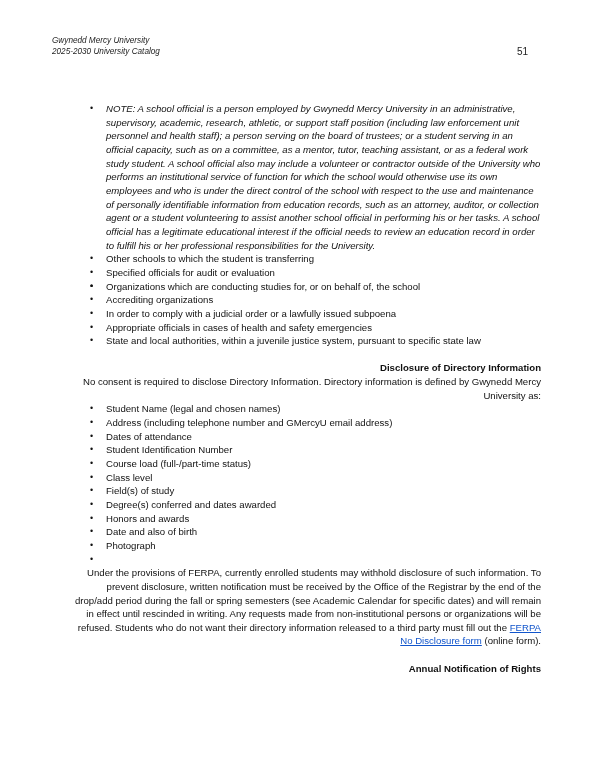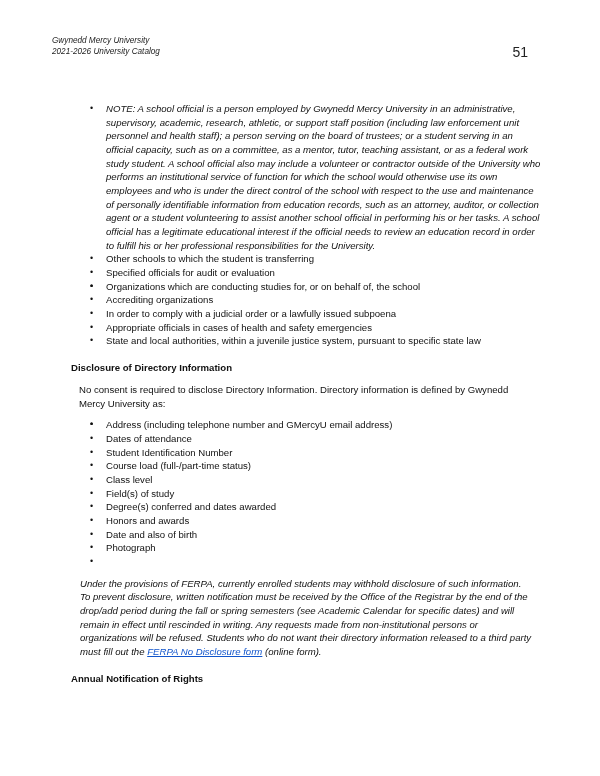--- a/index.html
+++ b/index.html
@@ -6,44 +6,44 @@
   body {
     width: 600px; height: 776px; position: relative; overflow: hidden;
     font-family: "Liberation Sans", sans-serif; color: #111;
     font-size: 9.6px;
   }
   .page-header {
     position: absolute; left: 52px; top: 36px; width: 476px;
     font-style: italic; font-size: 8.2px; line-height: 10.5px; color: #222;
   }
   .page-number {
-    position: absolute; right: 0; top: 10.5px; font-style: normal; font-size: 14px;
+    position: absolute; right: 0; top: 10.5px; font-style: normal; font-size: 10px;
   }
   .content {
     position: absolute; left: 71px; top: 70px; width: 470px;
     line-height: 13.65px;
   }
   ul.blist { list-style: none; margin: 0; padding: 0; }
   ul.blist li { position: relative; padding-left: 35px; }
   ul.blist li .bullet {
     position: absolute; left: 19px; top: 0; font-size: 9px;
   }
   .note { font-style: italic; display: block; margin-top: 32px; }
-  .heading { font-weight: bold; margin-top: 13.6px; }
-  .para { margin: 8px; }
-  .para-indent { padding-left: 1px; font-style: italic; }
+  .heading { font-weight: bold; margin-top: 13.6px; text-align: right; }
+  .para { margin: 0; text-align: right; }
+  .para-indent { padding-left: 1px; }
   .spacer { height: 13.6px; }
   a.link { color: #1155cc; text-decoration: underline; }
 </style>
 </head>
 <body>
 
 <div class="page-header">
   <div>Gwynedd Mercy University</div>
-  <div>2021-2026 University Catalog</div>
+  <div>2025-2030 University Catalog</div>
   <div class="page-number">51</div>
 </div>
 
 <div class="content">
   <ul class="blist">
     <li>
       <span class="bullet">•</span>
       <span class="note">NOTE: A school official is a person employed by Gwynedd Mercy University in an administrative, supervisory, academic, research, athletic, or support staff position (including law enforcement unit personnel and health staff); a person serving on the board of trustees; or a student serving in an official capacity, such as on a committee, as a mentor, tutor, teaching assistant, or as a federal work study student. A school official also may include a volunteer or contractor outside of the University who performs an institutional service of function for which the school would otherwise use its own employees and who is under the direct control of the school with respect to the use and maintenance of personally identifiable information from education records, such as an attorney, auditor, or collection agent or a student volunteering to assist another school official in performing his or her tasks. A school official has a legitimate educational interest if the official needs to review an education record in order to fulfill his or her professional responsibilities for the University.</span>
     </li>
     <li><span class="bullet">•</span><span>Other schools to which the student is transferring</span></li>
@@ -53,21 +53,21 @@
     <li><span class="bullet">•</span><span>Accrediting organizations</span></li>
     <li><span class="bullet">•</span><span>In order to comply with a judicial order or a lawfully issued subpoena</span></li>
     <li><span class="bullet">•</span><span>Appropriate officials in cases of health and safety emergencies</span></li>
     <li><span class="bullet">•</span><span>State and local authorities, within a juvenile justice system, pursuant to specific state law</span></li>
   </ul>
 
   <div class="heading">Disclosure of Directory Information</div>
   <p class="para">No consent is required to disclose Directory Information. Directory information is defined by Gwynedd Mercy University as:</p>
 
   <ul class="blist">
-    <li><span class="bullet">•</span></li>
+    <li><span class="bullet">•</span><span>Student Name (legal and chosen names)</span></li>
     <li><span class="bullet">•</span><span>Address (including telephone number and GMercyU email address)</span></li>
     <li><span class="bullet">•</span><span>Dates of attendance</span></li>
     <li><span class="bullet">•</span><span>Student Identification Number</span></li>
     <li><span class="bullet">•</span><span>Course load (full-/part-time status)</span></li>
     <li><span class="bullet">•</span><span>Class level</span></li>
     <li><span class="bullet">•</span><span>Field(s) of study</span></li>
     <li><span class="bullet">•</span><span>Degree(s) conferred and dates awarded</span></li>
     <li><span class="bullet">•</span><span>Honors and awards</span></li>
     <li><span class="bullet">•</span><span>Date and also of birth</span></li>
     <li><span class="bullet">•</span><span>Photograph</span></li>

